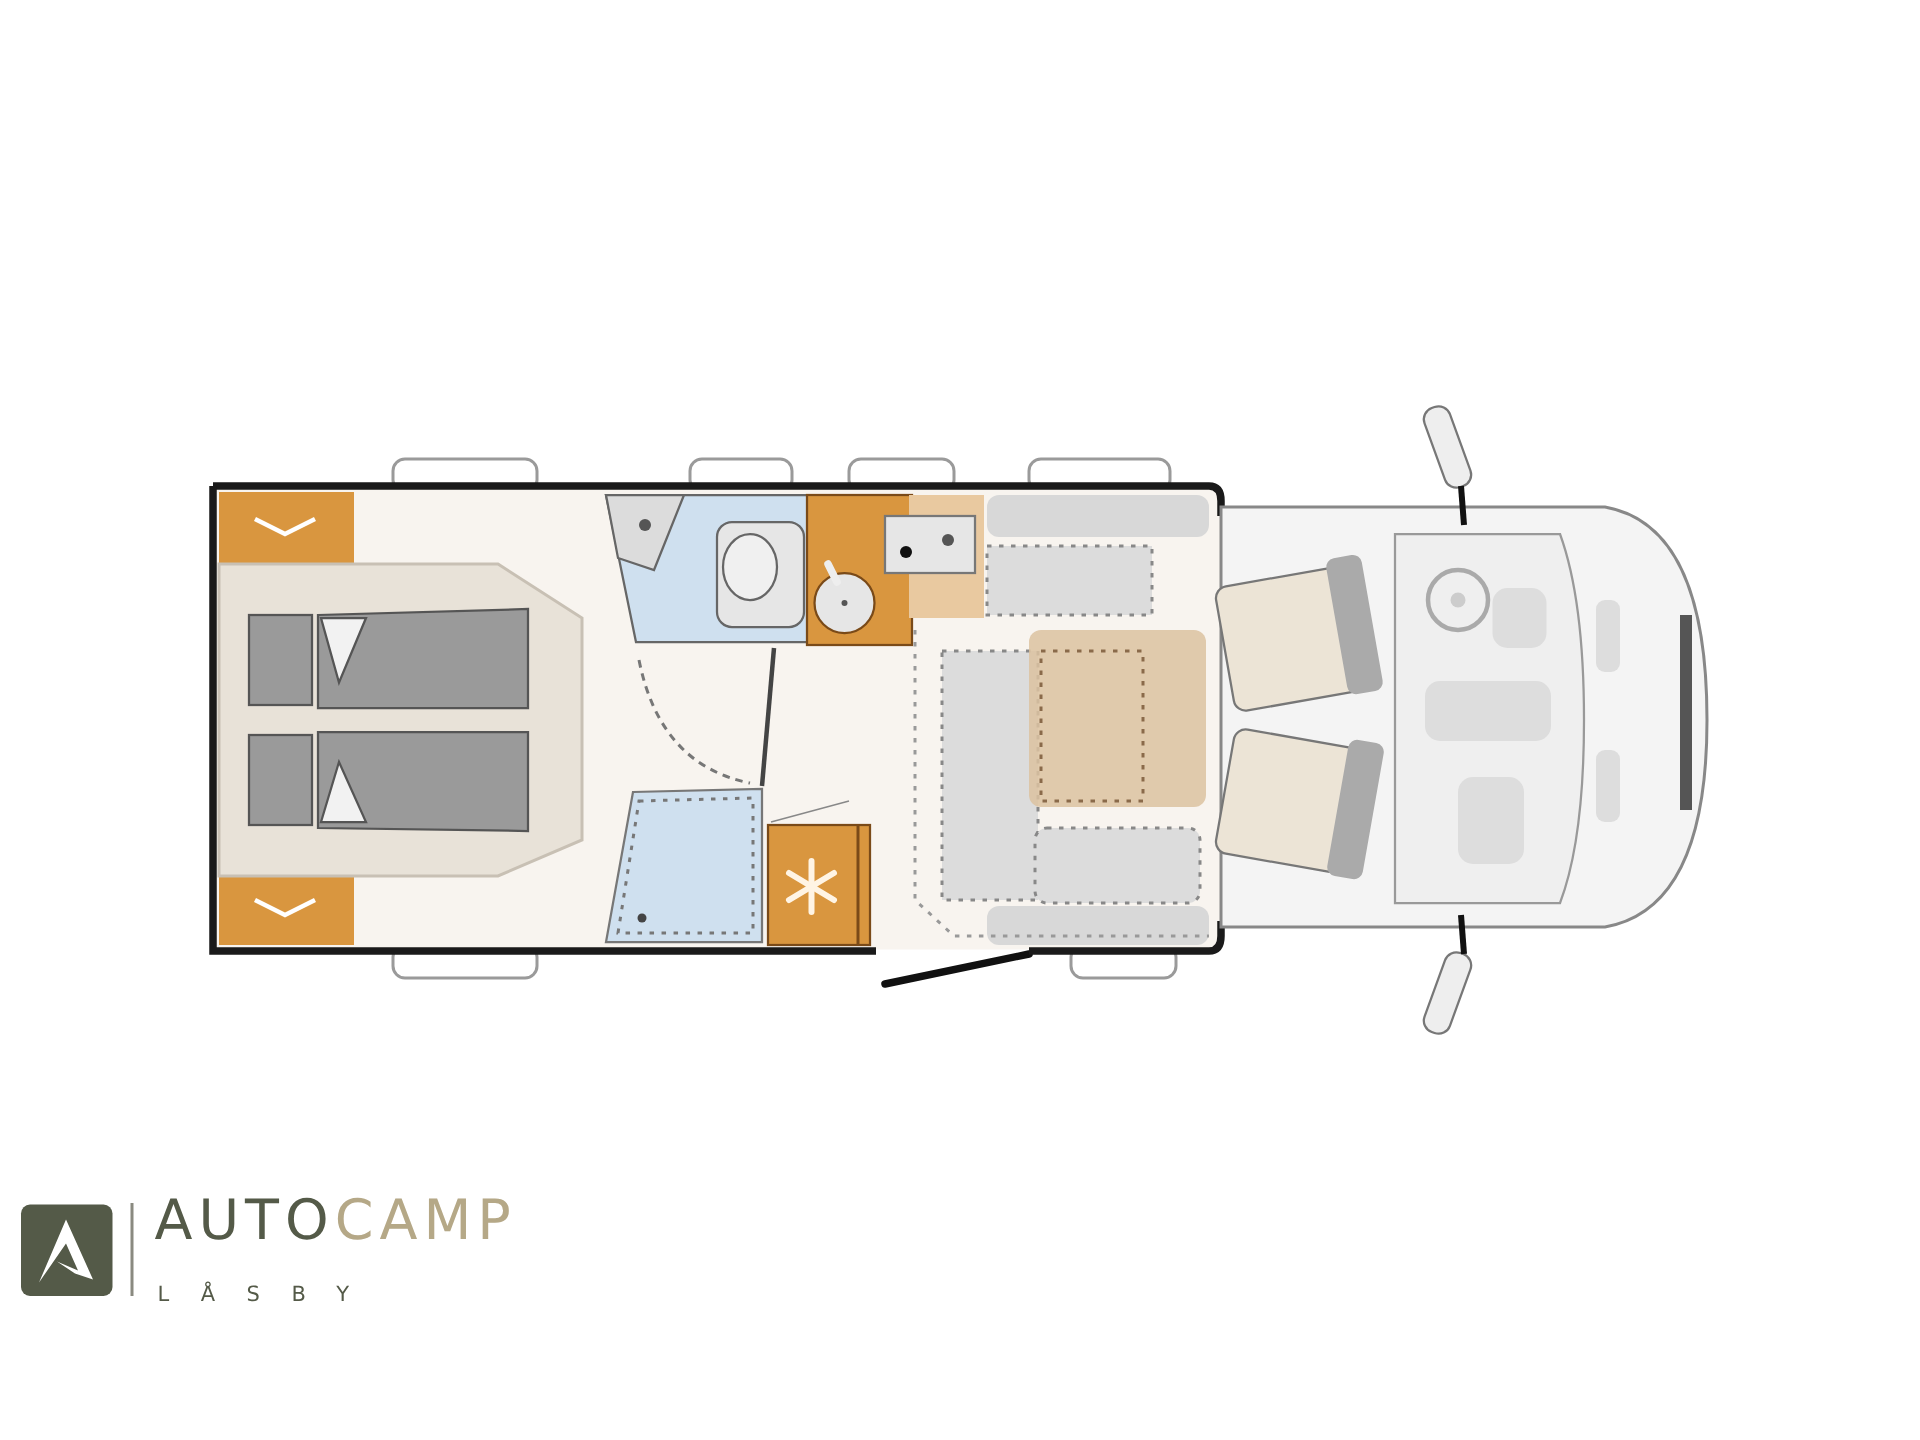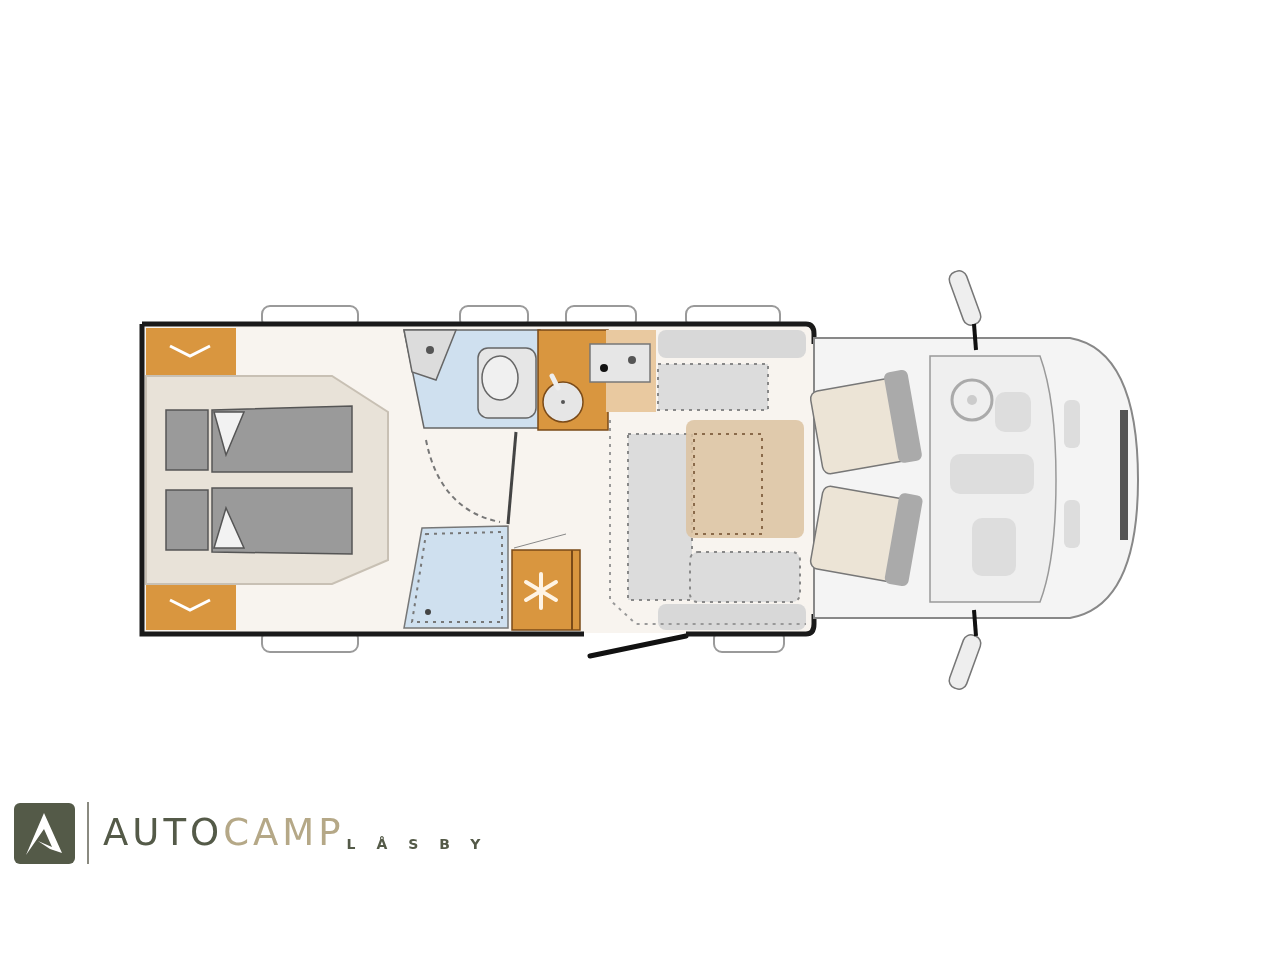--- a/index.html
+++ b/index.html
@@ -1,25 +1,25 @@
 <!DOCTYPE html>
 <html><head>
 <meta charset="utf-8">
 <style>
   html, body { margin:0; padding:0; background:#ffffff; }
   body { width:1280px; height:960px; position:relative; overflow:hidden; font-family:"Liberation Sans", sans-serif; }
   #plan { position:absolute; left:0; top:0; }
   .logo { position:absolute; left:14px; top:803px; height:60px; display:flex; align-items:center; }
   .logo-mark { width:61px; height:61px; background:#545a48; border-radius:6px; position:relative; }
   .logo-sep { width:2px; height:62px; background:#8a8a80; margin-left:12px; }
-  .logo-text { margin-left:14px; display:flex; flex-direction:row; }
+  .logo-text { margin-left:14px; display:flex; flex-direction:column; }
   .logo-word { font-family:"DejaVu Sans", sans-serif; font-size:37px; letter-spacing:4px; line-height:38px; font-weight:400; }
   .logo-word .a { color:#545a48; }
   .logo-word .b { color:#b5a887; }
-  .logo-sub { font-family:"DejaVu Sans", sans-serif; font-size:14px; letter-spacing:21px; color:#545a48; margin-top:22px; padding-left:2px;font-weight:bold; }
+  .logo-sub { font-family:"DejaVu Sans", sans-serif; font-size:14px; letter-spacing:21px; color:#545a48; margin-top:22px; padding-left:2px; }
 </style>
 </head>
 <body>
 
 <svg id="plan" width="1280" height="780" viewBox="0 0 1280 780" xmlns="http://www.w3.org/2000/svg">
 
   <g fill="#ffffff" stroke="#9a9a9a" stroke-width="2">
     <rect x="262" y="306" width="96" height="22" rx="8"></rect>
     <rect x="460" y="306" width="68" height="22" rx="8"></rect>
     <rect x="566" y="306" width="70" height="22" rx="8"></rect>

